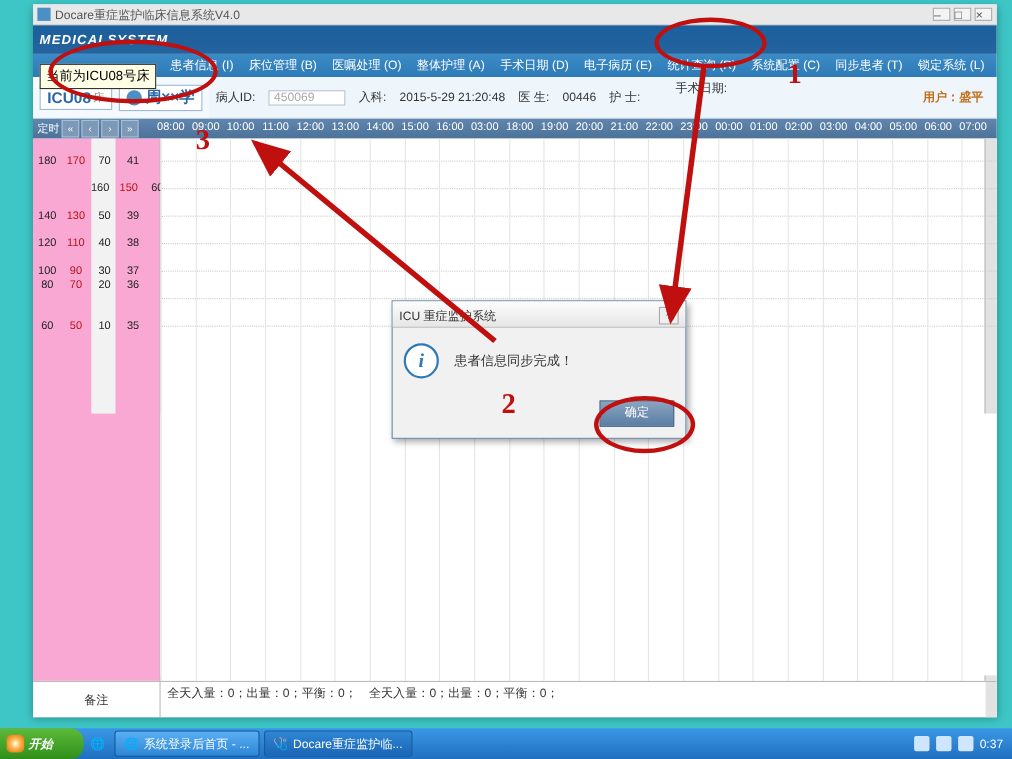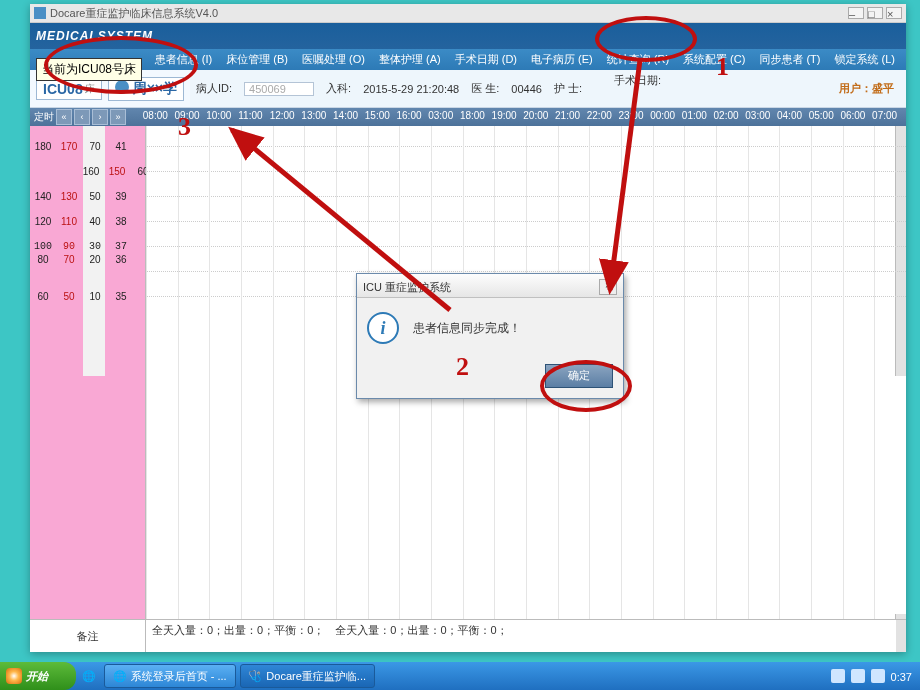--- a/index.html
+++ b/index.html
@@ -9,21 +9,21 @@
 .titlebar .t-icon{width:12px;height:12px;background:#4a8fc5;margin-right:4px}
 .titlebar .spacer{flex:1}
 .titlebar .winbtn{width:14px;height:10px;border:1px solid #aaa;margin-left:3px;background:#f4f4f4}
 .branding{height:26px;background:linear-gradient(#1a5f9c,#24639e);color:#fff;display:flex;align-items:center;padding:0 6px;font-style:italic;font-weight:bold;font-size:12px;letter-spacing:1px}
 .menubar{height:21px;background:linear-gradient(#3b8bc6,#2d7ab6);display:flex;align-items:center;color:#fff;font-size:11px;padding:0 4px}
 .menubar .menu-item{padding:0 7px;white-space:nowrap;cursor:pointer}
 .infobar{height:37px;background:#eef6fc;border-bottom:1px solid #cad7e5;display:flex;align-items:stretch;font-size:11px;color:#333}
 .infobar .bed-block{display:flex;align-items:center;padding:0 6px;background:#f3f9ff}
 .bed-slot{display:inline-flex;align-items:center;background:#fff;border:1px solid #9db8d4;padding:2px 6px;font-size:14px;color:#2a67a5;margin-right:6px}
 .bed-slot small{color:#888;font-size:10px;margin-left:2px}
-.patient-name{display:inline-flex;background:#fff;border:1px solid #9db8d4;padding:2px 6px;font-size:14px;color:#2a67a5;font-weight:bold}
+.patient-name{display:inline-flex;align-items:center;background:#fff;border:1px solid #9db8d4;padding:2px 6px;font-size:14px;color:#2a67a5;font-weight:bold}
 .person-ico{width:14px;height:14px;border-radius:50%;background:#4a8fc5;margin-right:4px}
 .info-col{display:flex;flex-direction:column;justify-content:center;padding:0 6px}
 .info-row{display:flex;gap:12px;height:17px;align-items:center}
 .info-label{color:#333}
 .info-val{color:#333}
 .id-box{border:1px solid #b4c4d6;background:#fff;padding:0 4px;color:#aaa;width:60px;display:inline-block}
 .user-box{margin-left:auto;padding-right:12px;color:#c26d1a;font-weight:bold;display:flex;align-items:center}
 .axis-row{height:18px;background:linear-gradient(#6186ae,#4d729a);color:#fff;font-size:10px;display:flex;align-items:center;position:relative}
 .axis-left{display:flex;align-items:center;width:115px;padding-left:4px;gap:2px}
 .axis-btn{width:14px;height:14px;background:#7d99b8;border:1px solid #a9bed6;display:inline-flex;align-items:center;justify-content:center;font-size:9px}
@@ -186,21 +186,21 @@
             <div class="lcell red">130</div>
             <div class="lcell">50</div>
             <div class="lcell">39</div>
           </div>
           <div class="lrow" style="top: 83px;">
             <div class="lcell">120</div>
             <div class="lcell red">110</div>
             <div class="lcell">40</div>
             <div class="lcell">38</div>
           </div>
-          <div class="lrow" style="top: 108px; font-family: Liberation Mono, monospace;">
+          <div class="lrow" style="top: 108px;">
             <div class="lcell">100</div>
             <div class="lcell red">90</div>
             <div class="lcell">30</div>
             <div class="lcell">37</div>
           </div>
           <div class="lrow" style="top: 121px;">
             <div class="lcell">80</div>
             <div class="lcell red">70</div>
             <div class="lcell">20</div>
             <div class="lcell">36</div>

